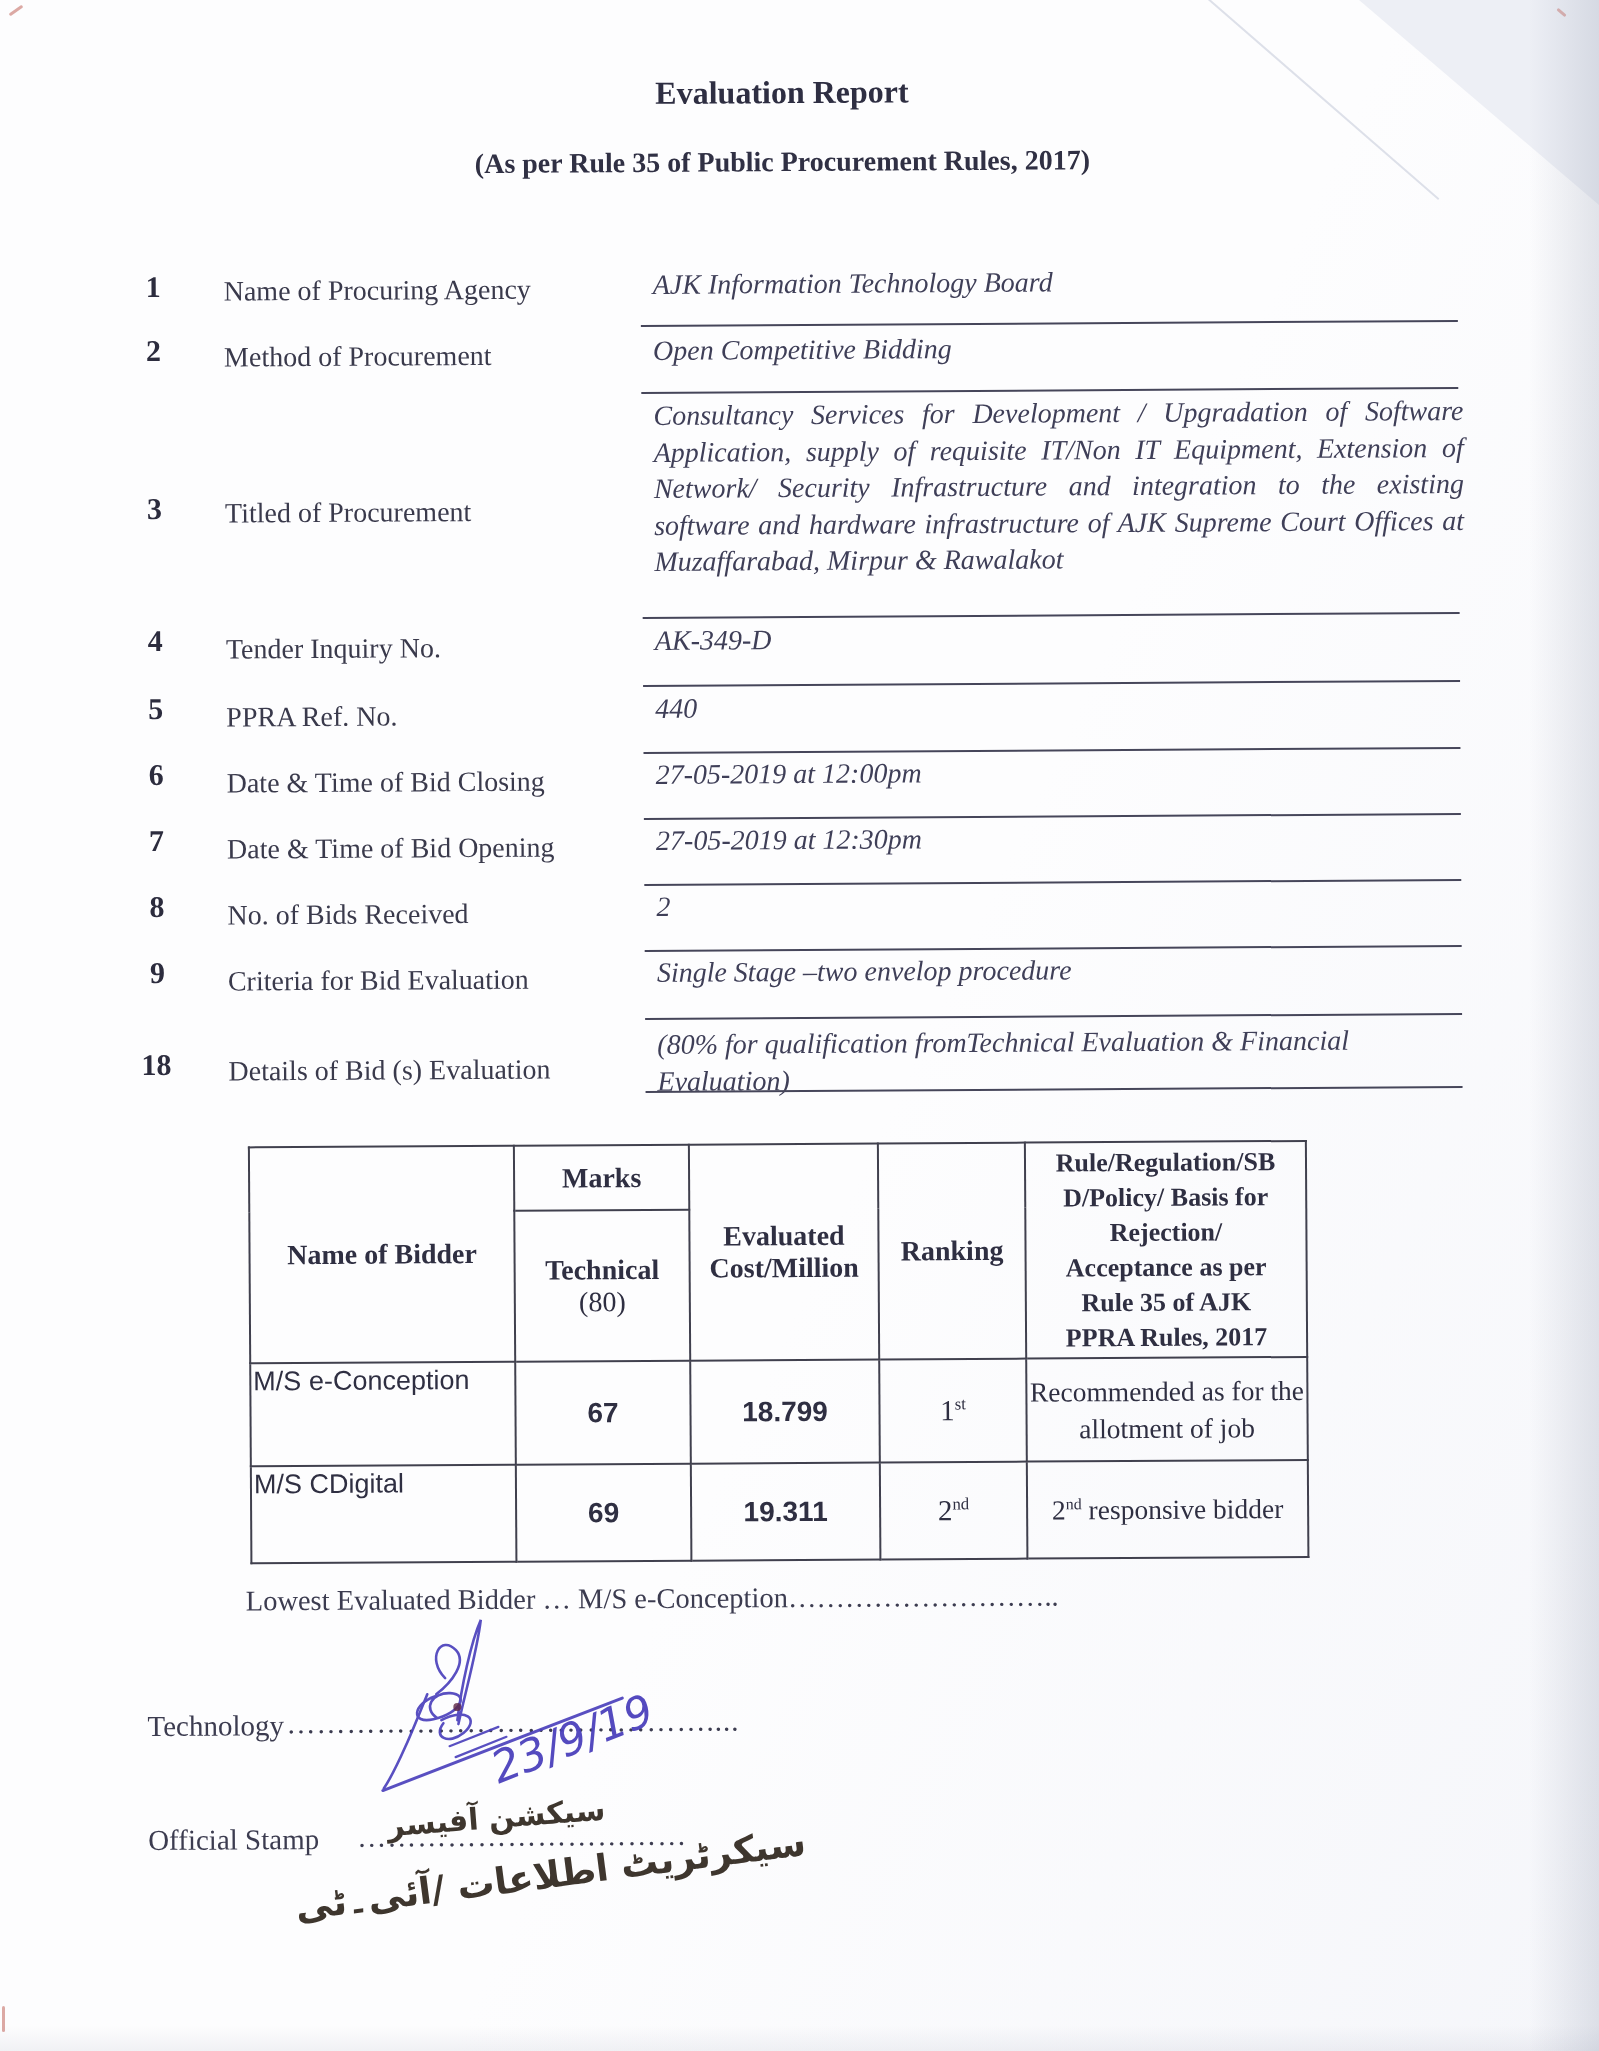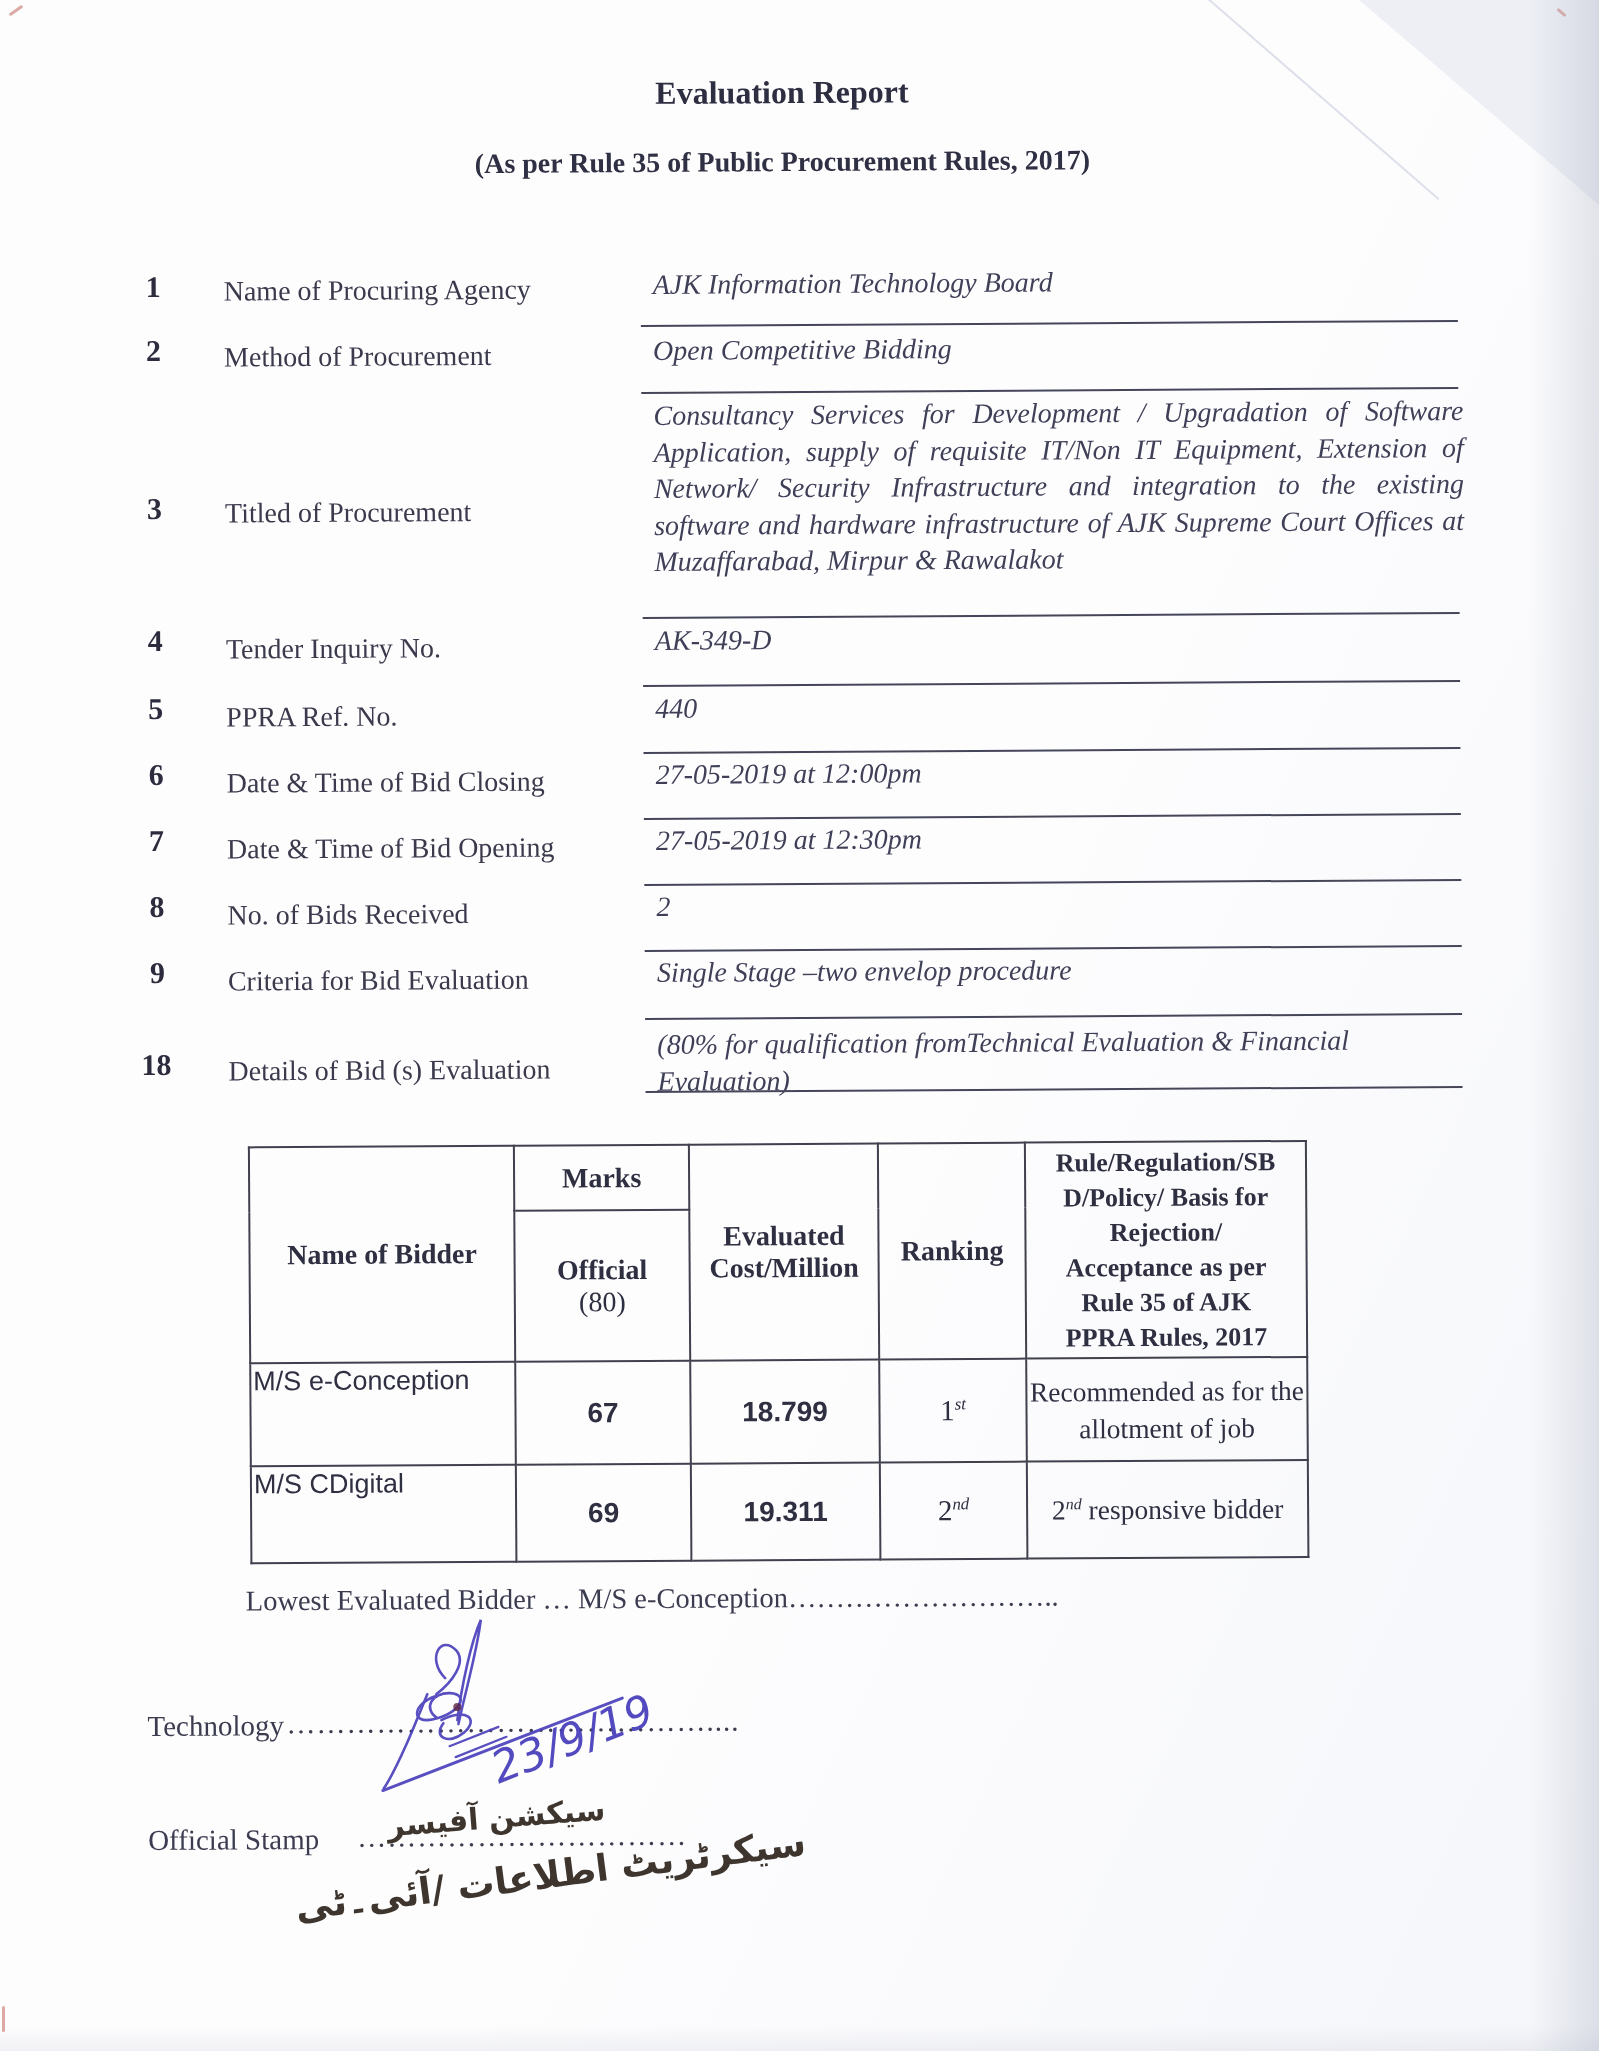--- a/index.html
+++ b/index.html
@@ -40,21 +40,21 @@
   td.hc{font-weight:bold;font-size:28px;text-align:center;vertical-align:middle;}
   td.rule-col{font-weight:bold;font-size:26px;text-align:center;vertical-align:top;padding-top:8px;}
   .rule-col span{display:block;line-height:35px;}
   .tech-sub{display:block;font-weight:normal;}
   td.bidder{vertical-align:top;padding:8px 4px 0 12px;
     font-family:"Liberation Sans","DejaVu Sans",sans-serif;font-size:27px;color:#26262e;}
   td.cell-num{vertical-align:middle;text-align:center;padding-top:22px;
     font-family:"Liberation Sans","DejaVu Sans",sans-serif;font-weight:bold;font-size:28px;color:#222228;}
   td.cell-rank{vertical-align:middle;text-align:center;padding-top:18px;font-size:29px;}
   td.cell-remarks{vertical-align:middle;text-align:center;font-size:27.5px;line-height:37px;}
-  sup{font-size:0.58em;vertical-align:super;line-height:0;font-style:italic;}
+  sup{font-size:0.58em;vertical-align:super;line-height:0;}
   
   .lowest{position:absolute;left:242px;top:1582px;font-size:28.5px;color:#3c3c50;white-space:nowrap;}
   .sig-label{position:absolute;left:143px;top:1706px;font-size:29px;color:#3c3c50;}
   .sig-dots{position:absolute;left:282px;top:1704px;font-size:29px;color:#3c3c50;letter-spacing:1px;}
   .stamp-label{position:absolute;left:143px;top:1820px;font-size:29px;color:#3c3c50;}
   .stamp-dots{position:absolute;left:352px;top:1818px;font-size:29px;color:#3c3c50;letter-spacing:1px;}
   .sig-svg{position:absolute;left:352px;top:1604px;}
   .urdu{position:absolute;direction:rtl;font-family:"DejaVu Sans",sans-serif;color:#3e362e;}
   .urdu1{left:382px;top:1798px;font-size:30px;font-weight:bold;transform:rotate(-4deg);}
   .urdu2{left:288px;top:1852px;font-size:37px;font-weight:bold;transform:rotate(-7deg);}
@@ -139,21 +139,21 @@
           <span>Rule/Regulation/SB</span>
           <span>D/Policy/ Basis for</span>
           <span>Rejection/</span>
           <span>Acceptance as per</span>
           <span>Rule 35 of AJK</span>
           <span>PPRA Rules, 2017</span>
         </td>
       </tr>
       <tr style="height:138px;">
         <td class="hc">
-          <span>Official</span>
+          <span>Technical</span>
           <span class="tech-sub">(80)</span>
         </td>
       </tr>
       <tr style="height:103px;">
         <td class="bidder">M/S e-Conception</td>
         <td class="cell-num">67</td>
         <td class="cell-num">18.799</td>
         <td class="cell-rank"><span>1</span><sup>st</sup></td>
         <td class="cell-remarks">Recommended as for the allotment of job</td>
       </tr>

